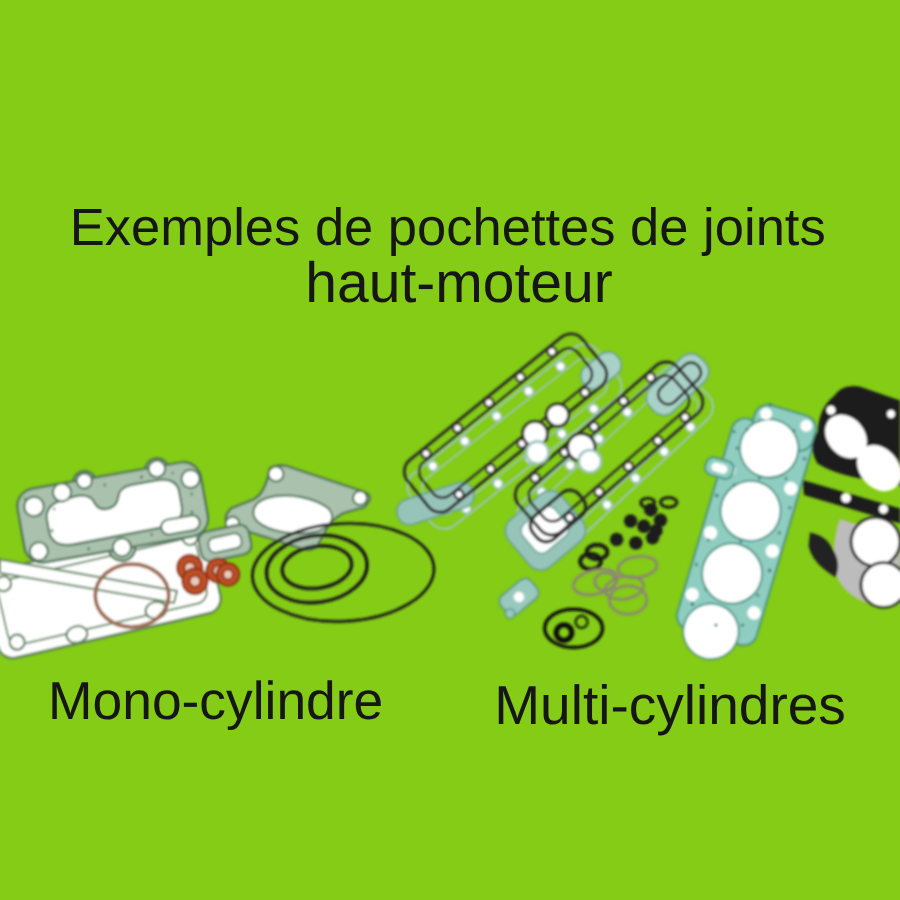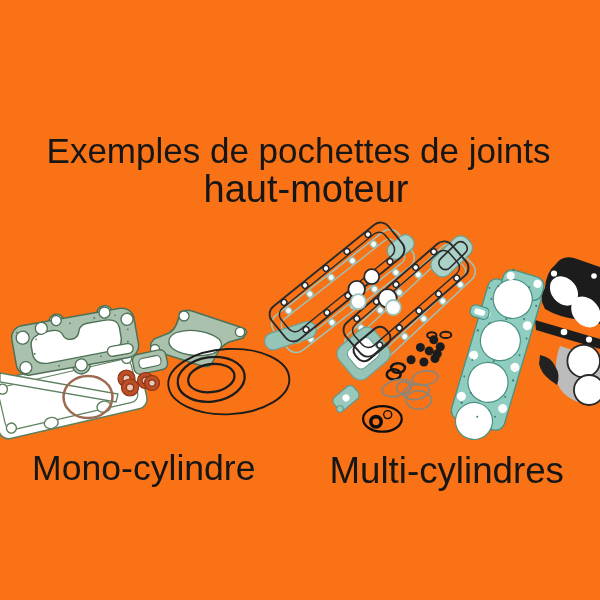--- a/index.html
+++ b/index.html
@@ -1,16 +1,16 @@
 <!DOCTYPE html>
 <html><head>
 <meta charset="utf-8">
 <style>
   html,body{margin:0;padding:0;background:#ffffff;}
-  #page{position:relative;width:600px;height:600px;background:#f97316;overflow:hidden;
+  #page{position:relative;width:600px;height:600px;background:#84cc16;overflow:hidden;
         font-family:"Liberation Sans", sans-serif;}
   svg{position:absolute;left:0;top:0;}
   text{font-family:"Liberation Sans", sans-serif;}
 </style>
 </head>
 <body>
 <div id="page">
 <svg width="600" height="600" viewBox="0 0 600 600">
   <defs>
         <filter id="soft" x="-5%" y="-5%" width="110%" height="110%">

